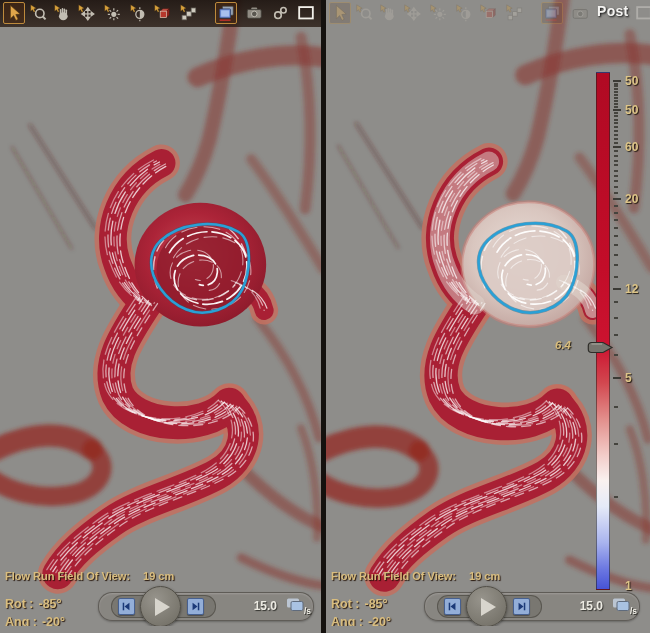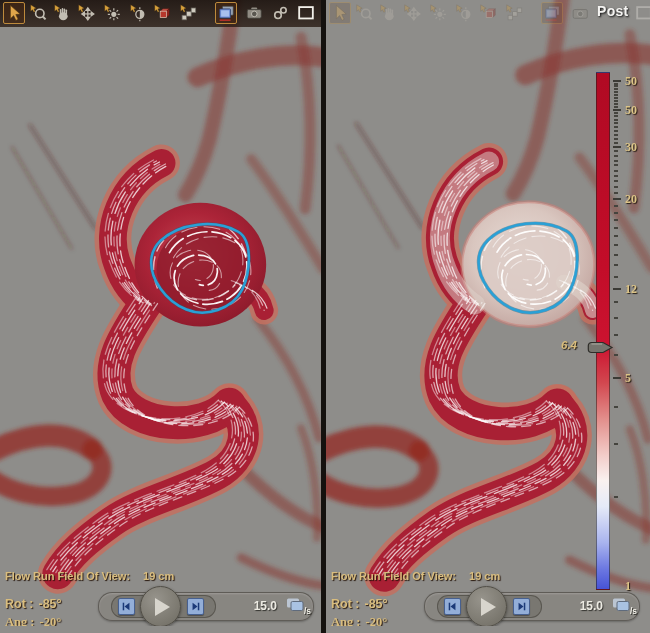--- a/index.html
+++ b/index.html
@@ -21,21 +21,21 @@
   .tbar.faint .tool{opacity:.33;}
   .postlabel{position:absolute;left:271px;top:3px;font-size:14px;font-weight:bold;color:#f4f3f1;
              text-shadow:1px 1px 2px rgba(15,15,15,.95);letter-spacing:.3px;}
 
   
   .ovtext{position:absolute;color:#d9bd7e;font-weight:bold;
           text-shadow:1px 1px 1px rgba(35,18,6,.95);white-space:nowrap;}
   .fov{left:5px;top:570px;font-size:11px;}
   .fov .fov-val{margin-left:13px;}
   .rot{left:5px;top:597px;font-size:12.5px;}
-  .ang{left:5px;top:615px;font-size:12.5px;font-family:Liberation Serif, serif;}
+  .ang{left:5px;top:615px;font-size:12.5px;}
   .ovtext .lbl{margin-right:5px;}
 
   
   .player{position:absolute;left:98px;top:592px;width:214px;height:27px;border-radius:14px;
           background:rgba(128,124,116,.42);border:1px solid rgba(62,58,52,.55);
           box-shadow:inset 0 1px 2px rgba(255,255,255,.18), 0 1px 2px rgba(0,0,0,.25);}
   .pgroup{position:absolute;left:12px;top:2px;width:103px;height:21px;border-radius:11px;
           background:rgba(105,101,94,.45);border:1px solid rgba(58,54,48,.5);}
   .stepbtn{position:absolute;top:5px;width:17px;height:17px;padding:0;cursor:pointer;
            border:1px solid #47608f;border-radius:2px;background:#93aed8;box-shadow:0 1px 1px rgba(0,0,0,.35);}
@@ -57,23 +57,23 @@
   .colorbar{position:absolute;inset:0;pointer-events:none;}
   .colorbar>*{pointer-events:auto;}
   .cb-bar{position:absolute;left:270px;top:72px;width:14px;height:518px;box-sizing:border-box;
           border:1px solid rgba(35,33,30,.55);cursor:pointer;
           background:linear-gradient(180deg,#b00a23 0%,#c30d29 38%,#cc1330 53%,#d2474f 60%,
                      #e28e8b 67%,#f2ccc8 74%,#faf1ef 79%,#e5eaf8 84%,#a9b4ee 91%,#6d79e1 96%,#4753d6 100%);}
   .cb-tick{position:absolute;height:2px;background:#45443e;}
   .cb-tick.minor{left:288px;width:4px;}
   .cb-tick.major{left:287px;width:8px;background:#3b3a35;}
   .cb-label{position:absolute;left:299px;font-size:12px;font-weight:bold;color:#dcc487;
-            text-shadow:1px 1px 1px rgba(25,18,8,.9);font-family:Liberation Serif, serif;}
+            text-shadow:1px 1px 1px rgba(25,18,8,.9);}
   .cb-handle{position:absolute;left:261px;width:27px;height:13px;cursor:grab;}
-  .cb-current{position:absolute;left:229px;width:28px;text-align:center;font-size:11.5px;font-weight:bold;
+  .cb-current{position:absolute;left:229px;width:28px;text-align:left;font-size:11.5px;font-weight:bold;
               font-style:italic;color:#d9bd7c;text-shadow:1px 1px 1px rgba(25,18,8,.9);}
   button{font-family:inherit;}
 </style>
 </head>
 <body>
 
 <div id="app">
 
   <section class="panel left">
     <div class="art" id="art-pre">
@@ -562,21 +562,21 @@
           <div class="cb-tick minor" style="top:99.5px"></div>
           <div class="cb-tick minor" style="top:96.5px"></div>
           <div class="cb-tick minor" style="top:93.6px"></div>
           <div class="cb-tick minor" style="top:90.8px"></div>
           <div class="cb-tick minor" style="top:88.0px"></div>
           <div class="cb-tick minor" style="top:85.3px"></div>
           <div class="cb-tick minor" style="top:82.6px"></div>
           <div class="cb-tick major" style="top:80.0px"></div>
           <div class="cb-label" style="top:74.0px">50</div>
           <div class="cb-label" style="top:102.8px">50</div>
-          <div class="cb-label" style="top:139.9px">30</div>
+          <div class="cb-label" style="top:139.9px">60</div>
           <div class="cb-label" style="top:192.3px">20</div>
           <div class="cb-label" style="top:281.8px">12</div>
           <div class="cb-label" style="top:371.2px">5</div>
           <div class="cb-label" style="top:579.0px">1</div>
         </div>
       <div class="cb-handle" id="cb-handle" style="top: 339.9px;">
         <svg viewBox="0 0 27 13">
             <path d="M4.5,1.5 H16 L25,6.5 L16,11.5 H4.5 A3.2,3.2 0 0 1 1.3,8.3 V4.7 A3.2,3.2 0 0 1 4.5,1.5 Z" fill="#76756e" stroke="#2e2d29" stroke-width="1.2"></path>
             <path d="M4.5,3 H15" stroke="#a7a69e" stroke-width="1.1" fill="none"></path>
           </svg>

